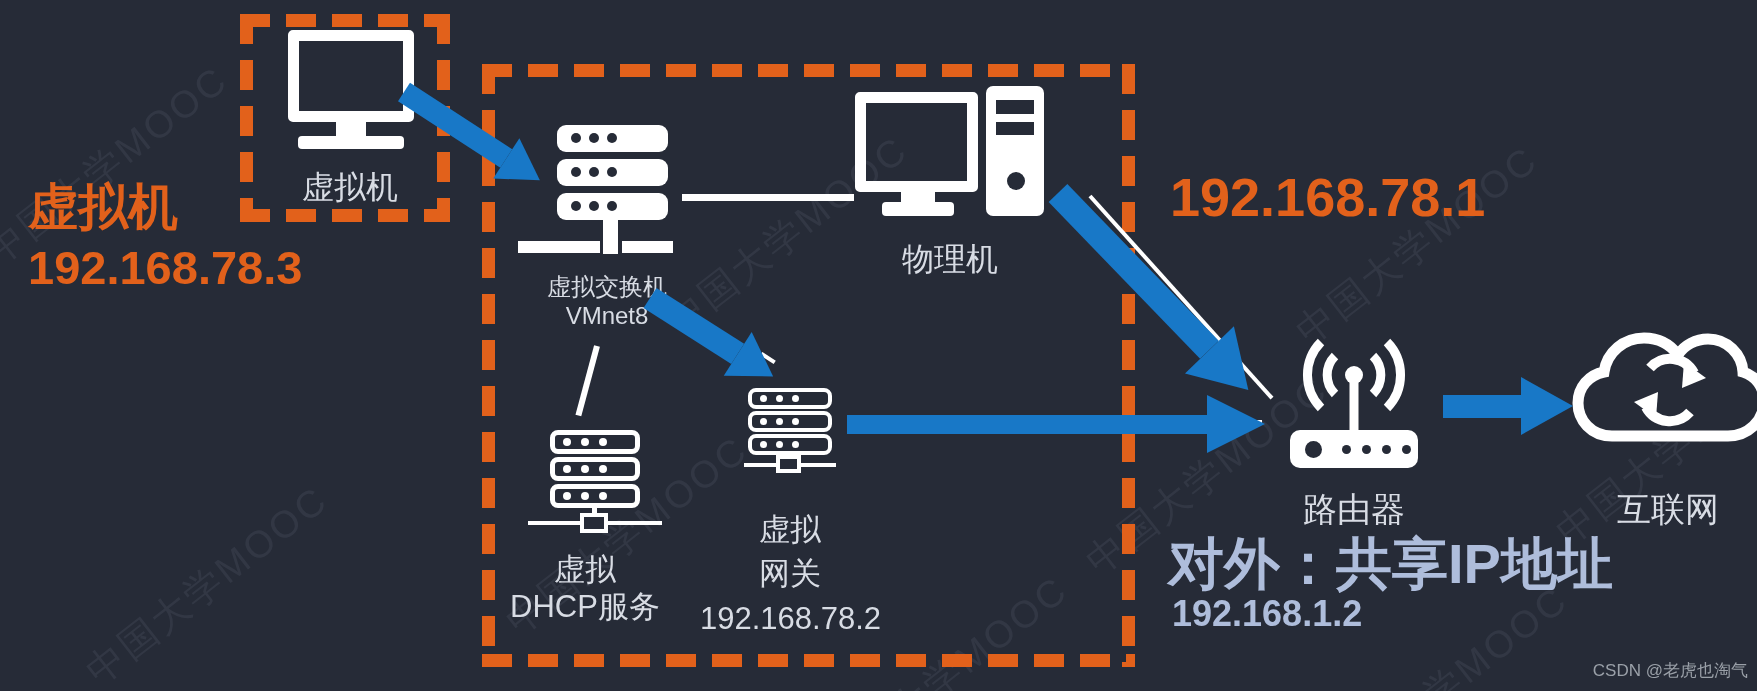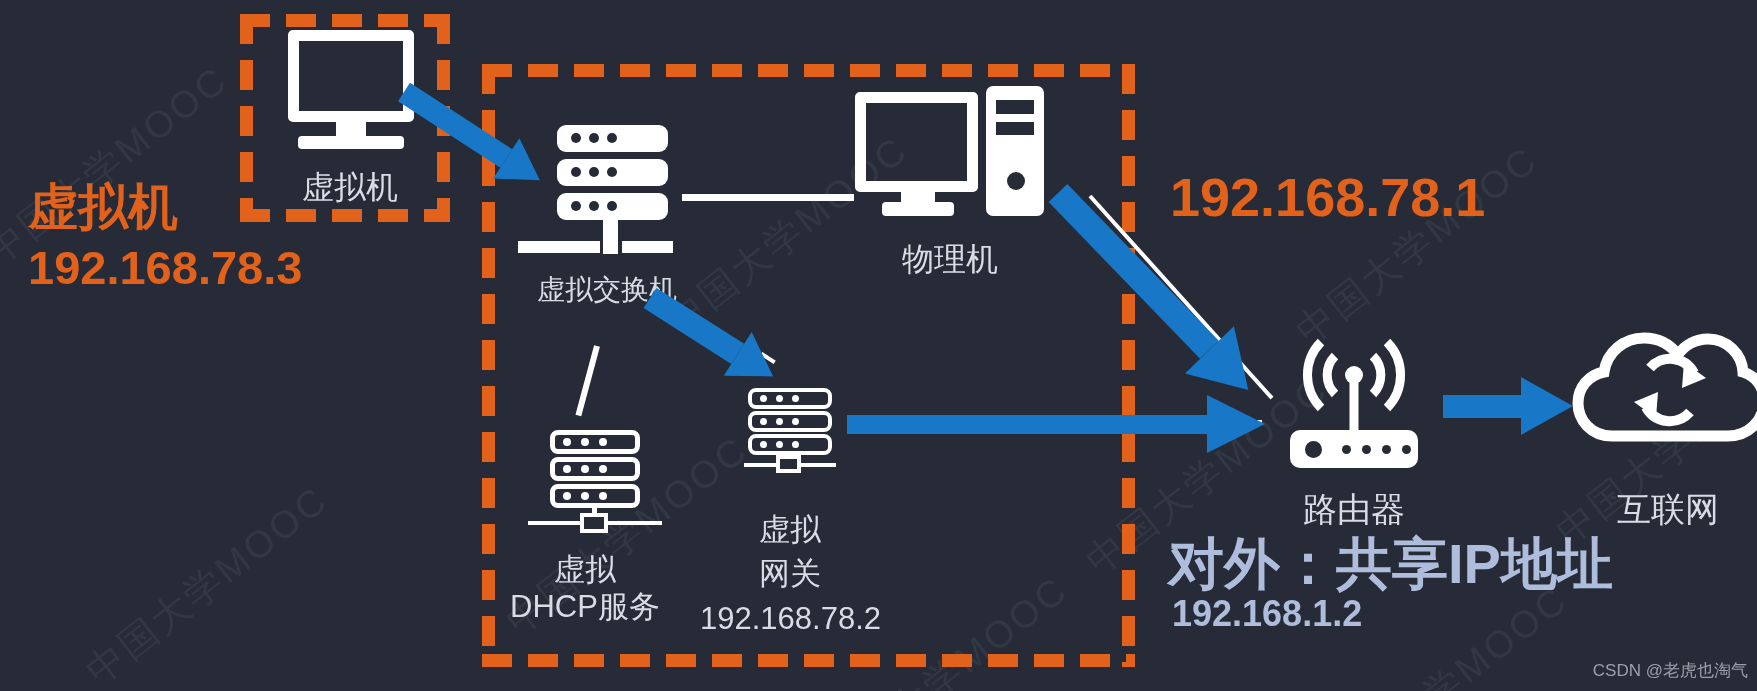--- a/index.html
+++ b/index.html
@@ -101,22 +101,23 @@
     <div class="swbar" style="left:557px;top:193px;">
       <span class="dotd" style="left:14px;"></span>
         <span class="dotd" style="left:32px;"></span>
         <span class="dotd" style="left:50px;"></span>
     </div>
     <div class="wfill" style="left:603px;top:220px;width:15px;height:20px;"></div>
     <div class="wfill" style="left:518px;top:241px;width:82px;height:12px;"></div>
     <div class="wfill" style="left:603px;top:239px;width:15px;height:15px;"></div>
     <div class="wfill" style="left:622px;top:241px;width:51px;height:12px;"></div>
   </div>
-  <div class="caption" style="left:512px;top:273px;width:190px;font-size:28px;">
+  <div class="caption" style="left:512px;top:273px;width:190px;font-size:24px;">
     <div>虚拟交换机</div>
+    <div>VMnet8</div>
   </div>
 
   <div>
     <div class="screen" style="left:855px;top:92px;width:101px;height:78px;"></div>
     <div class="wfill" style="left:901px;top:190px;width:34px;height:14px;"></div>
     <div class="wfill r" style="left:882px;top:202px;width:72px;height:14px;"></div>
     <div class="wfill" style="left:986px;top:86px;width:58px;height:130px;border-radius:7px;"></div>
     <div class="abs" style="left:996px;top:100px;width:38px;height:14px;background:var(--bg);"></div>
     <div class="abs" style="left:996px;top:122px;width:38px;height:13px;background:var(--bg);"></div>
     <div class="dotdark" style="left:1007px;top:172px;width:18px;height:18px;"></div>

